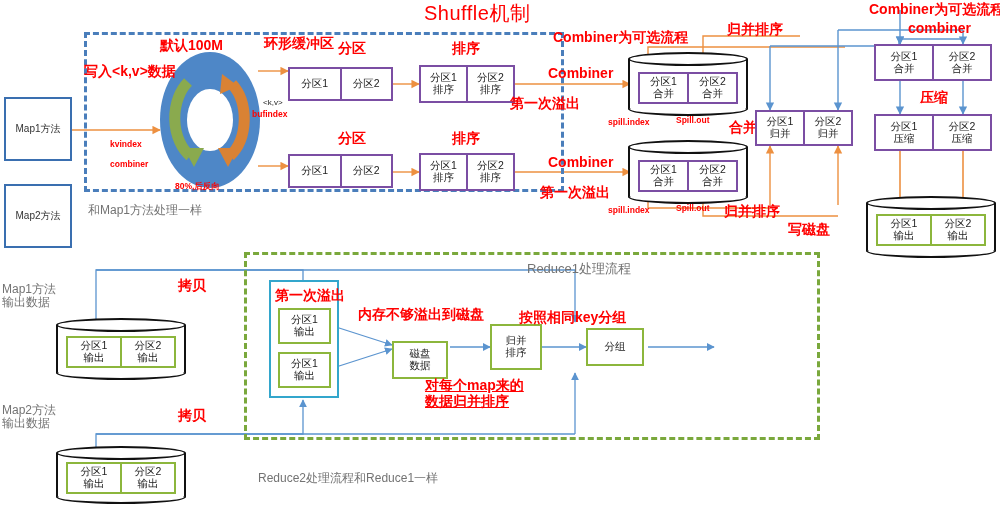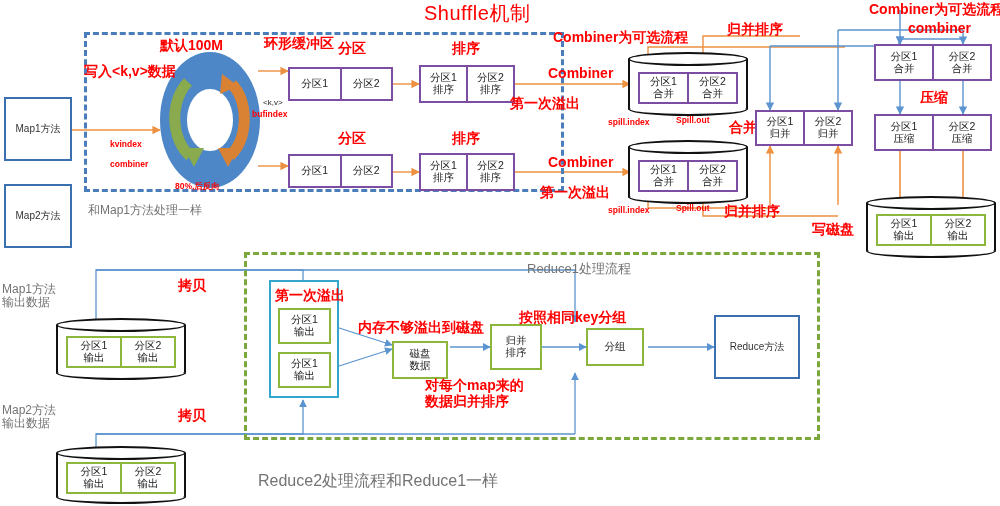--- a/index.html
+++ b/index.html
@@ -404,21 +404,21 @@
     <div class="pcell">分区2<br>合并</div>
   </div>
 
   <div class="lbl red" style="left:920px;top:90px;">压缩</div>
 
   <div class="pbox pair" style="left:874px;top:114px;width:118px;height:37px;">
     <div class="pcell">分区1<br>压缩</div>
     <div class="pcell">分区2<br>压缩</div>
   </div>
 
-  <div class="lbl red" style="left:812px;top:222px;">写磁盘</div>
+  <div class="lbl red" style="left:788px;top:222px;">写磁盘</div>
 
   <div class="cyl" style="left:866px;top:196px;width:130px;height:62px;">
     <div class="body"></div>
       <div class="top"></div>
       <div class="bot"></div>
     <div class="gbox pair inner" style="left:10px;top:18px;width:110px;height:32px;">
       <div class="gcell">分区1<br>输出</div>
       <div class="gcell">分区2<br>输出</div>
     </div>
   </div>
@@ -454,37 +454,34 @@
 
   <div class="membuf" style="left:269px;top:280px;width:70px;height:118px;"></div>
   <div class="lbl red" style="left:275px;top:288px;">第一次溢出</div>
   <div class="gbox" style="left:278px;top:308px;width:53px;height:36px;">
     <span>分区1<br>输出</span>
   </div>
   <div class="gbox" style="left:278px;top:352px;width:53px;height:36px;">
     <span>分区1<br>输出</span>
   </div>
 
-  <div class="lbl red" style="left:358px;top:320px;text-align:right;">内存不够溢出到磁盘</div>
+  <div class="lbl red" style="left:358px;top:307px;text-align:right;">内存不够溢出到磁盘</div>
 
   <div class="gbox" style="left:392px;top:329px;width:56px;height:38px;margin-top:12px;">
     <span>磁盘<br>数据</span>
   </div>
 
-  <div class="lbl red" style="left:425px;top:378px;"><span>对每个map来的<br>数据归并排序</span></div>
+  <div class="lbl red" style="left:425px;top:378px;text-decoration:underline;"><span>对每个map来的<br>数据归并排序</span></div>
 
   <div class="gbox" style="left:490px;top:324px;width:52px;height:46px;">
     <span>归并<br>排序</span>
   </div>
 
   <div class="lbl red" style="left:519px;top:310px;text-align:right;">按照相同key分组</div>
 
   <div class="gbox" style="left:586px;top:328px;width:58px;height:38px;">
     <span>分组</span>
   </div>
 
-  <div class="bbox" style="left:714px;top:315px;width:86px;height:64px;">
-    <span>Reduce方法</span>
-  </div>
-
-  <div class="lbl blk" style="left:258px;top:472px;font-size:16px;">Reduce2处理流程和Reduce1一样</div>
+
+  <div class="lbl blk" style="left:258px;top:472px;font-size:12px;">Reduce2处理流程和Reduce1一样</div>
 
 </div>
 
 </body></html>

